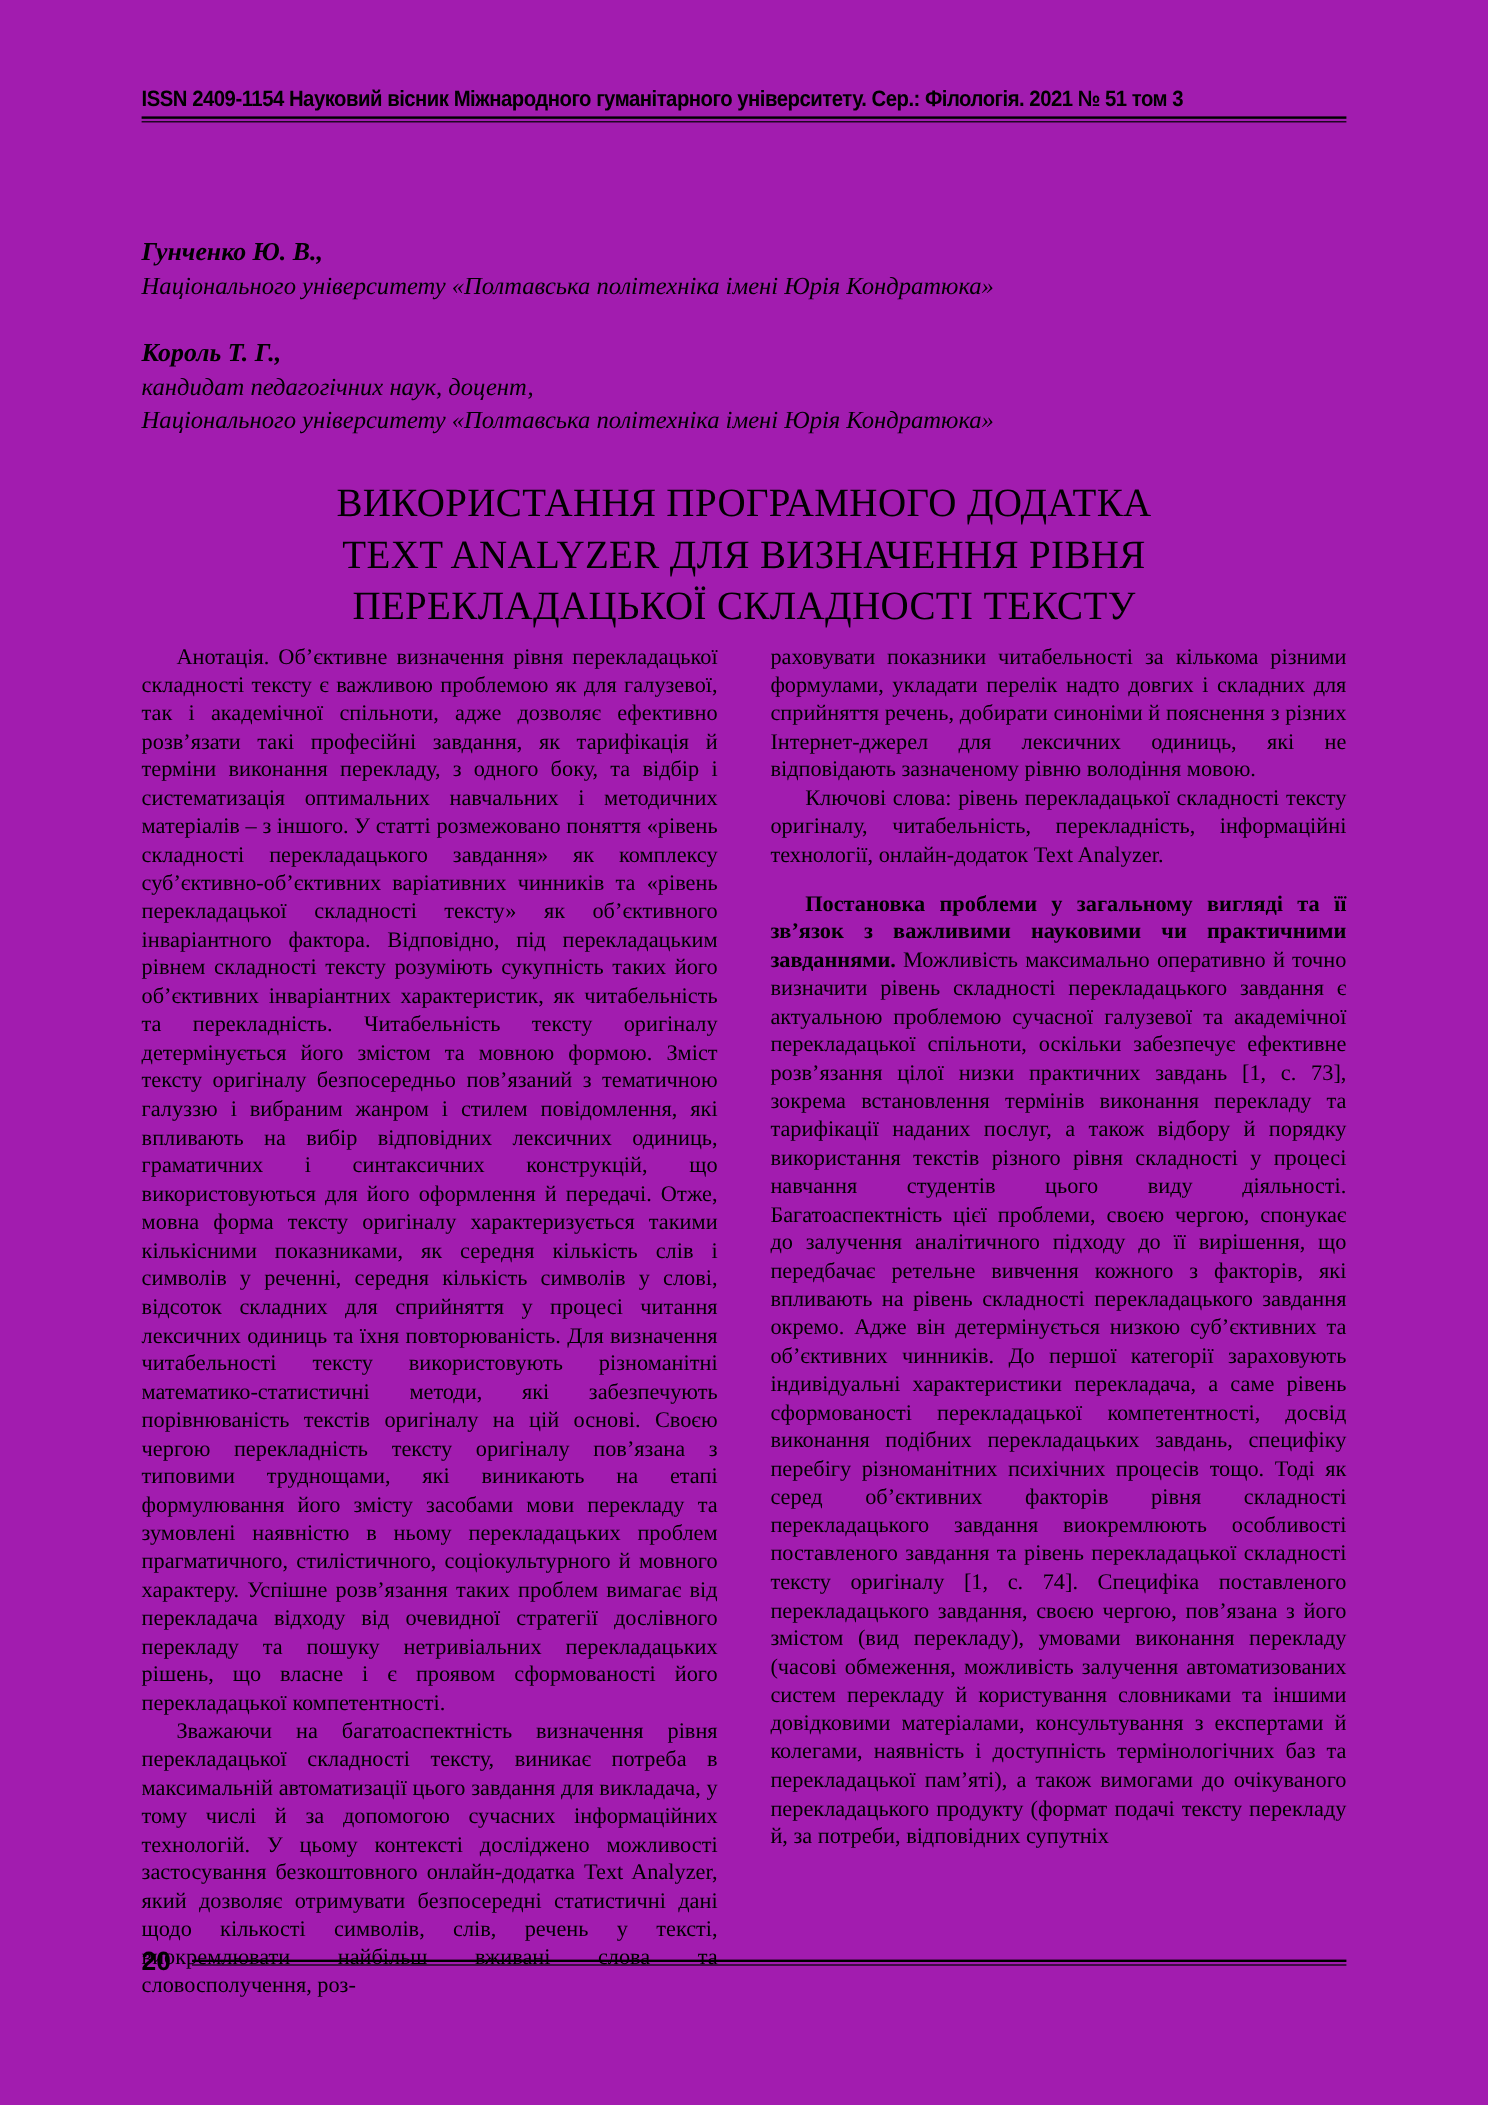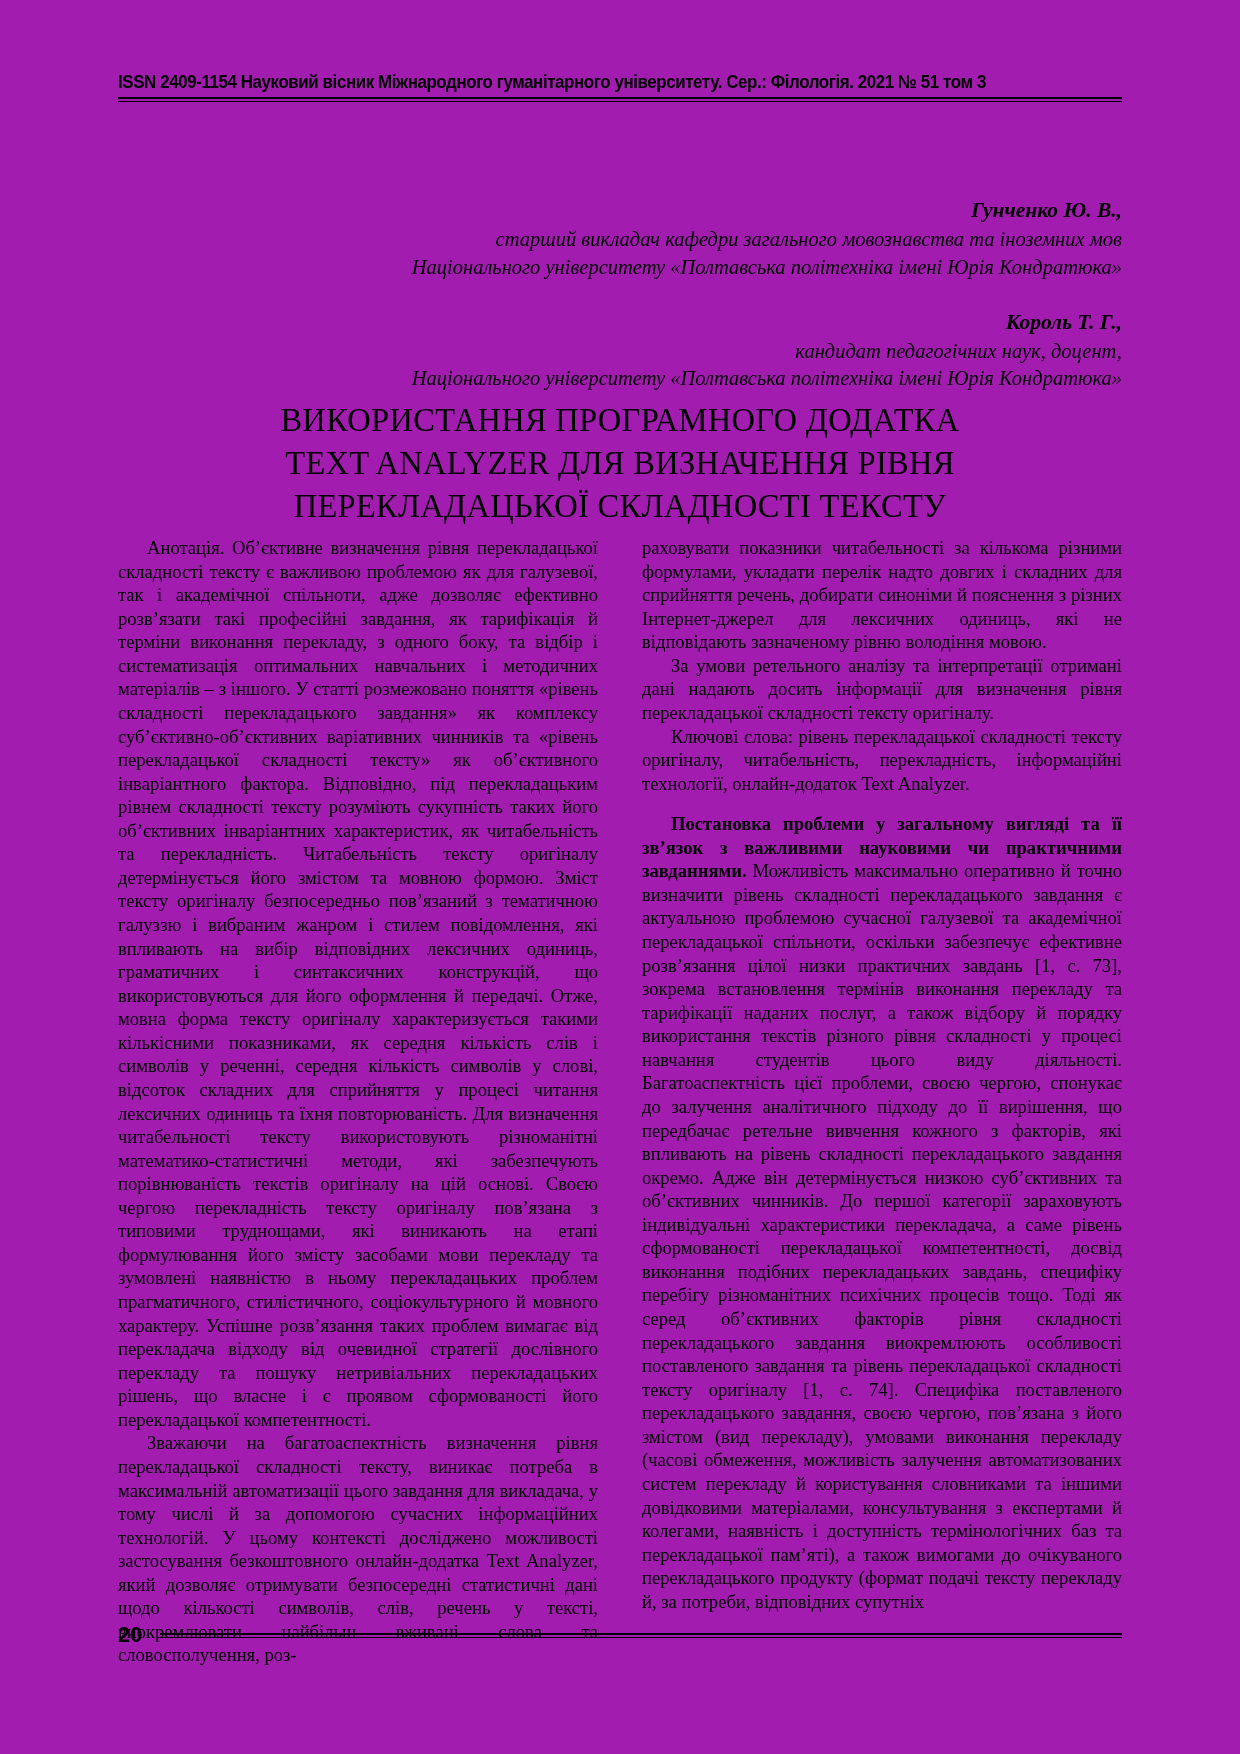--- a/index.html
+++ b/index.html
@@ -56,21 +56,21 @@
     letter-spacing: 0px;
     white-space: nowrap;
   }
 
   
   .authors {
     position: absolute;
     left: 118px;
     right: 118px;
     top: 196px;
-    text-align: right;
+    text-align: left;
   }
   .author-block { margin-bottom: 26px; }
   .author-block:last-child { margin-bottom: 0; }
   .author-name {
     font-size: 21.5px;
     font-weight: 700;
     font-style: italic;
     line-height: 1.32;
     margin-bottom: 2px;
   }
@@ -152,21 +152,20 @@
 
   <div class="running-head">
     <div class="running-head-text">ISSN 2409-1154 Науковий вісник Міжнародного гуманітарного університету. Сер.: Філологія. 2021 № 51 том 3</div>
     <div class="rule-double"></div>
   </div>
 
 
   <div class="authors">
     <div class="author-block">
       <div class="author-name">Гунченко Ю. В.,</div>
-      <div class="author-line">старший викладач кафедри загального мовознавства та іноземних мов</div>
       <div class="author-line">Національного університету «Полтавська політехніка імені Юрія Кондратюка»</div>
     </div>
     <div class="author-block">
       <div class="author-name">Король Т. Г.,</div>
       <div class="author-line">кандидат педагогічних наук, доцент,</div>
       <div class="author-line">Національного університету «Полтавська політехніка імені Юрія Кондратюка»</div>
     </div>
   </div>
 
   <div class="title">
@@ -177,21 +176,20 @@
 
   <div class="columns">
 
     <div class="col">
       <p><span class="lead">Анотація.</span><span> Об’єктивне визначення рівня перекладацької складності тексту є важливою проблемою як для галузевої, так і академічної спільноти, адже дозволяє ефективно розв’язати такі професійні завдання, як тарифікація й терміни виконання перекладу, з одного боку, та відбір і систематизація оптимальних навчальних і методичних матеріалів – з іншого. У статті розмежовано поняття «рівень складності перекладацького завдання» як комплексу суб’єктивно-об’єктивних варіативних чинників та «рівень перекладацької складності тексту» як об’єктивного інваріантного фактора. Відповідно, під перекладацьким рівнем складності тексту розуміють сукупність таких його об’єктивних інваріантних характеристик, як читабельність та перекладність. Читабельність тексту оригіналу детермінується його змістом та мовною формою. Зміст тексту оригіналу безпосередньо пов’язаний з тематичною галуззю і вибраним жанром і стилем повідомлення, які впливають на вибір відповідних лексичних одиниць, граматичних і синтаксичних конструкцій, що використовуються для його оформлення й передачі. Отже, мовна форма тексту оригіналу характеризується такими кількісними показниками, як середня кількість слів і символів у реченні, середня кількість символів у слові, відсоток складних для сприйняття у процесі читання лексичних одиниць та їхня повторюваність. Для визначення читабельності тексту використовують різноманітні математико-статистичні методи, які забезпечують порівнюваність текстів оригіналу на цій основі. Своєю чергою перекладність тексту оригіналу пов’язана з типовими труднощами, які виникають на етапі формулювання його змісту засобами мови перекладу та зумовлені наявністю в ньому перекладацьких проблем прагматичного, стилістичного, соціокультурного й мовного характеру. Успішне розв’язання таких проблем вимагає від перекладача відходу від очевидної стратегії дослівного перекладу та пошуку нетривіальних перекладацьких рішень, що власне і є проявом сформованості його перекладацької компетентності.</span></p>
       <p>Зважаючи на багатоаспектність визначення рівня перекладацької складності тексту, виникає потреба в максимальній автоматизації цього завдання для викладача, у тому числі й за допомогою сучасних інформаційних технологій. У цьому контексті досліджено можливості застосування безкоштовного онлайн-додатка Text Analyzer, який дозволяє отримувати безпосередні статистичні дані щодо кількості символів, слів, речень у тексті, виокремлювати найбільш вживані слова та словосполучення, роз-</p>
     </div>
 
     <div class="col">
       <p class="no-indent">раховувати показники читабельності за кількома різними формулами, укладати перелік надто довгих і складних для сприйняття речень, добирати синоніми й пояснення з різних Інтернет-джерел для лексичних одиниць, які не відповідають зазначеному рівню володіння мовою.</p>
-      <p>За умови ретельного аналізу та інтерпретації отримані дані надають досить інформації для визначення рівня перекладацької складності тексту оригіналу.</p>
       <p><span class="lead">Ключові слова:</span><span> рівень перекладацької складності тексту оригіналу, читабельність, перекладність, інформаційні технології, онлайн-додаток Text Analyzer.</span></p>
       <p class="gap-before"><span class="section-head">Постановка проблеми у загальному вигляді та її зв’язок з важливими науковими чи практичними завданнями.</span><span> Можливість максимально оперативно й точно визначити рівень складності перекладацького завдання є актуальною проблемою сучасної галузевої та академічної перекладацької спільноти, оскільки забезпечує ефективне розв’язання цілої низки практичних завдань [1, с. 73], зокрема встановлення термінів виконання перекладу та тарифікації наданих послуг, а також відбору й порядку використання текстів різного рівня складності у процесі навчання студентів цього виду діяльності. Багатоаспектність цієї проблеми, своєю чергою, спонукає до залучення аналітичного підходу до її вирішення, що передбачає ретельне вивчення кожного з факторів, які впливають на рівень складності перекладацького завдання окремо. Адже він детермінується низкою суб’єктивних та об’єктивних чинників. До першої категорії зараховують індивідуальні характеристики перекладача, а саме рівень сформованості перекладацької компетентності, досвід виконання подібних перекладацьких завдань, специфіку перебігу різноманітних психічних процесів тощо. Тоді як серед об’єктивних факторів рівня складності перекладацького завдання виокремлюють особливості поставленого завдання та рівень перекладацької складності тексту оригіналу [1, с. 74]. Специфіка поставленого перекладацького завдання, своєю чергою, пов’язана з його змістом (вид перекладу), умовами виконання перекладу (часові обмеження, можливість залучення автоматизованих систем перекладу й користування словниками та іншими довідковими матеріалами, консультування з експертами й колегами, наявність і доступність термінологічних баз та перекладацької пам’яті), а також вимогами до очікуваного перекладацького продукту (формат подачі тексту перекладу й, за потреби, відповідних супутніх</span></p>
     </div>
 
   </div>
 
   <div class="footer">
     <div class="page-number">20</div>
     <div class="footer-rule"></div>
   </div>

